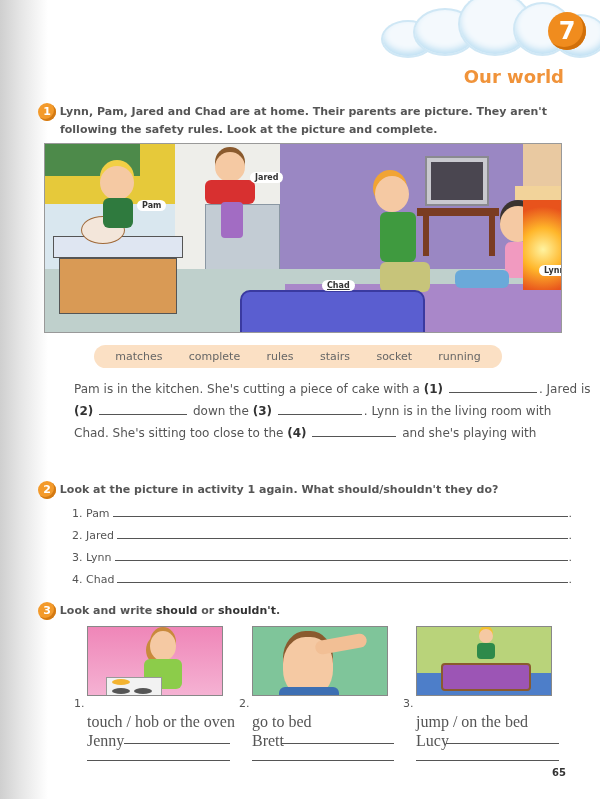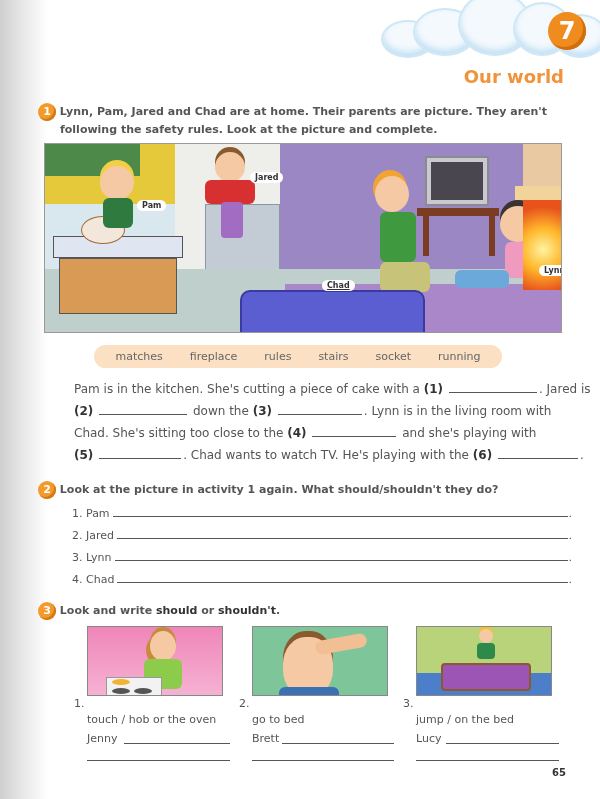--- a/index.html
+++ b/index.html
@@ -31,21 +31,21 @@
   .blank { display: inline-block; border-bottom: 1px solid #555; height: 12px; vertical-align: baseline; margin: 0 2px; }
   .para b { color: #333; }
 
   .q2 { position: absolute; left: 72px; top: 503px; width: 500px; font-size: 11px; color: #555; }
   .q2 .row { height: 22px; line-height: 22px; display: flex; align-items: baseline; }
   .q2 .row .line-fill { flex: 1; border-bottom: 1px solid #555; margin-left: 3px; height: 12px; }
   .q2 .row .dot { margin-left: 1px; }
 
   .pic { position: absolute; top: 626px; width: 136px; height: 70px; border: 1px solid #888; overflow: hidden; }
   .pic-num { position: absolute; top: 697px; font-size: 11px; color: #555; }
-  .cap { position: absolute; font-size: 11px; color: #555; }
+  .cap { position: absolute; font-size: 16px; color: #555; font-family: Liberation Serif, serif; }
   .wline { position: absolute; border-bottom: 1px solid #555; height: 1px; }
   .page-num { position: absolute; left: 552px; top: 767px; font-size: 10px; font-weight: bold; color: #333; }
 </style>
 </head>
 <body>
 
 <div class="gutter"></div>
 
 <div class="page">
 
@@ -109,45 +109,40 @@
     <div class="s-part" style="left:195px;top:146px;width:185px;height:50px;background:#5a5ed0;border:2px solid #3a3aa0;border-radius:10px 10px 0 0;"></div>
 
     <div class="name-tag" style="left:92px;top:56px;">Pam</div>
     <div class="name-tag" style="left:205px;top:28px;">Jared</div>
     <div class="name-tag" style="left:277px;top:136px;text-decoration:underline;">Chad</div>
     <div class="name-tag" style="left:494px;top:121px;">Lynn</div>
   </div>
 
   <div class="wordbox">
     <span>matches</span>
-    <span>fireplace</span>
+    <span>complete</span>
     <span>rules</span>
     <span>stairs</span>
     <span>socket</span>
     <span>running</span>
   </div>
 
   <div class="para">
     <div class="line">
       <span>Pam is in the kitchen. She's cutting a piece of cake with a </span><b>(1)</b>
       <span class="blank" style="width:88px;"></span><span>. Jared is</span>
     </div>
     <div class="line">
       <b>(2)</b>
       <span class="blank" style="width:88px;"></span><span> down the </span><b>(3)</b>
       <span class="blank" style="width:84px;"></span><span>. Lynn is in the living room with</span>
     </div>
     <div class="line">
       <span>Chad. She's sitting too close to the </span><b>(4)</b>
       <span class="blank" style="width:84px;"></span><span> and she's playing with</span>
-    </div>
-    <div class="line">
-      <b>(5)</b>
-      <span class="blank" style="width:82px;"></span><span>. Chad wants to watch TV. He's playing with the </span><b>(6)</b>
-      <span class="blank" style="width:80px;"></span><span>.</span>
     </div>
   </div>
 
   <div class="instr" style="top:481px;">
     <span class="num-badge">2</span>
     <span>Look at the picture in activity 1 again. What should/shouldn't they do?</span>
   </div>
   <div class="q2">
     <div class="row">
       <span>1. Pam</span>

